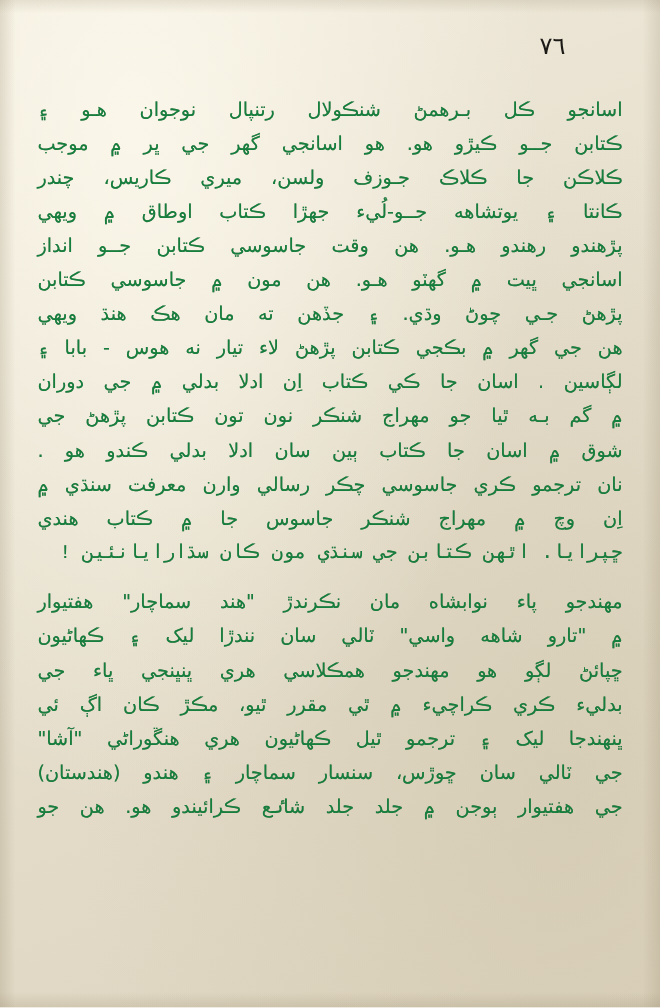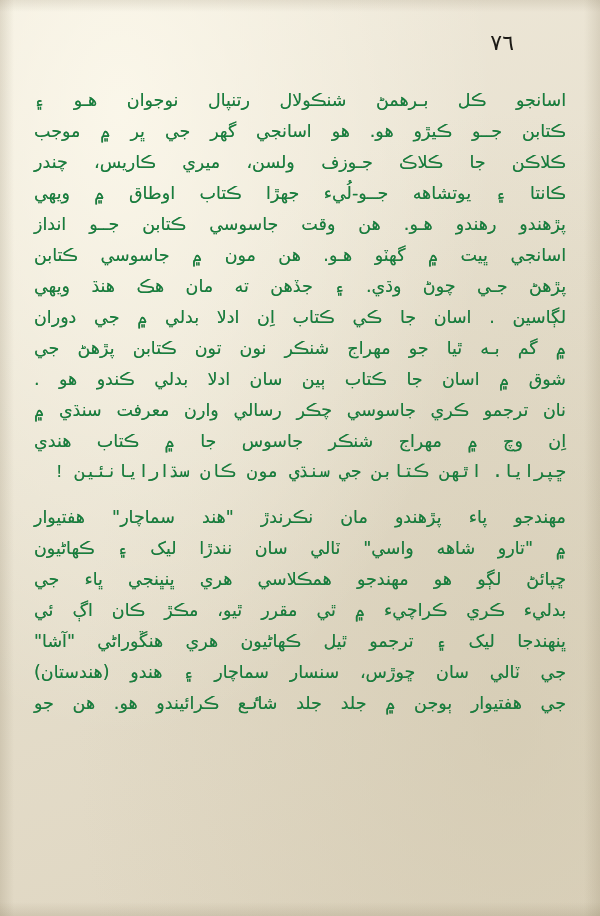--- a/index.html
+++ b/index.html
@@ -88,32 +88,33 @@
     <div class="folio">٧٦</div>
 
     <div class="body-block">
       <div class="line">اسانجو ڪل  بـرهمڻ شنڪولال رتنپال نوجوان هـو ۽</div>
       <div class="line">ڪتابن جــو ڪيڙو هو. هو اسانجي گهر جي ڀر ۾ موجب</div>
       <div class="line">ڪلاڪن جا ڪلاڪ جـوزف ولسن، ميري ڪاريس، چندر</div>
       <div class="line">ڪانتا ۽ يوتشاهه جــو-لُيء جهڙا ڪتاب اوطاق ۾ ويهي</div>
       <div class="line">پڙهندو رهندو هـو. هن وقت جاسوسي ڪتابن جــو انداز</div>
       <div class="line">اسانجي ڀيت ۾ گهٽو هـو. هن مون ۾ جاسوسي ڪتابن</div>
       <div class="line">پڙهڻ جـي چوڻ وڌي. ۽ جڏهن ته مان هڪ هنڌ ويهي</div>
+      <div class="line">هن جي گهر ۾ بڪجي ڪتابن پڙهڻ لاء تيار نه هوس - بابا ۽</div>
       <div class="line">لڳاسين . اسان جا ڪي ڪتاب اِن ادلا بدلي ۾ جي دوران</div>
       <div class="line">۾ گم بـه ٿيا جو مهراج شنڪر نون تون ڪتابن پڙهڻ جي</div>
       <div class="line">شوق ۾ اسان جا ڪتاب ٻين سان ادلا بدلي ڪندو هو .</div>
       <div class="line">نان ترجمو ڪري جاسوسي چڪر رسالي وارن معرفت سنڌي ۾</div>
       <div class="line">اِن وچ ۾ مهراج شنڪر جاسوس جا ۾ ڪتاب هندي</div>
       <div class="line nojust">ڇپرايا. اٿهن ڪتابن جي سنڌي مون ڪان سڌارايانئين !</div>
     </div>
 
     <div class="para-gap"></div>
 
     <div class="body-block" style="margin-top:0">
-      <div class="line">مهندجو پاء پڙهندو مان نڪرندڙ "هند سماچار" هفتيوار</div>
+      <div class="line">مهندجو پاء نوابشاه مان نڪرندڙ "هند سماچار" هفتيوار</div>
       <div class="line">۾ "تارو شاهه واسي" ٽالي سان نندڙا ليک ۽ ڪهاڻيون</div>
       <div class="line">ڇپائڻ لڳو هو مهندجو همڪلاسي هري ڀنڀنجي ڀاء جي</div>
       <div class="line">بدليء ڪري ڪراچيء ۾ ٿي مقرر ٿيو، مڪڙ ڪان اڳ ئي</div>
       <div class="line">ڀنهندجا ليک ۽ ترجمو ٿيل ڪهاڻيون هري هنڱوراڻي "آشا"</div>
       <div class="line">جي ٽالي سان ڇوڙس، سنسار سماچار ۽ هندو (هندستان)</div>
       <div class="line">جي هفتيوار ٻوجن ۾ جلد جلد شاٸع ڪرائيندو هو. هن جو</div>
     </div>
 
   </div>
 </div>

